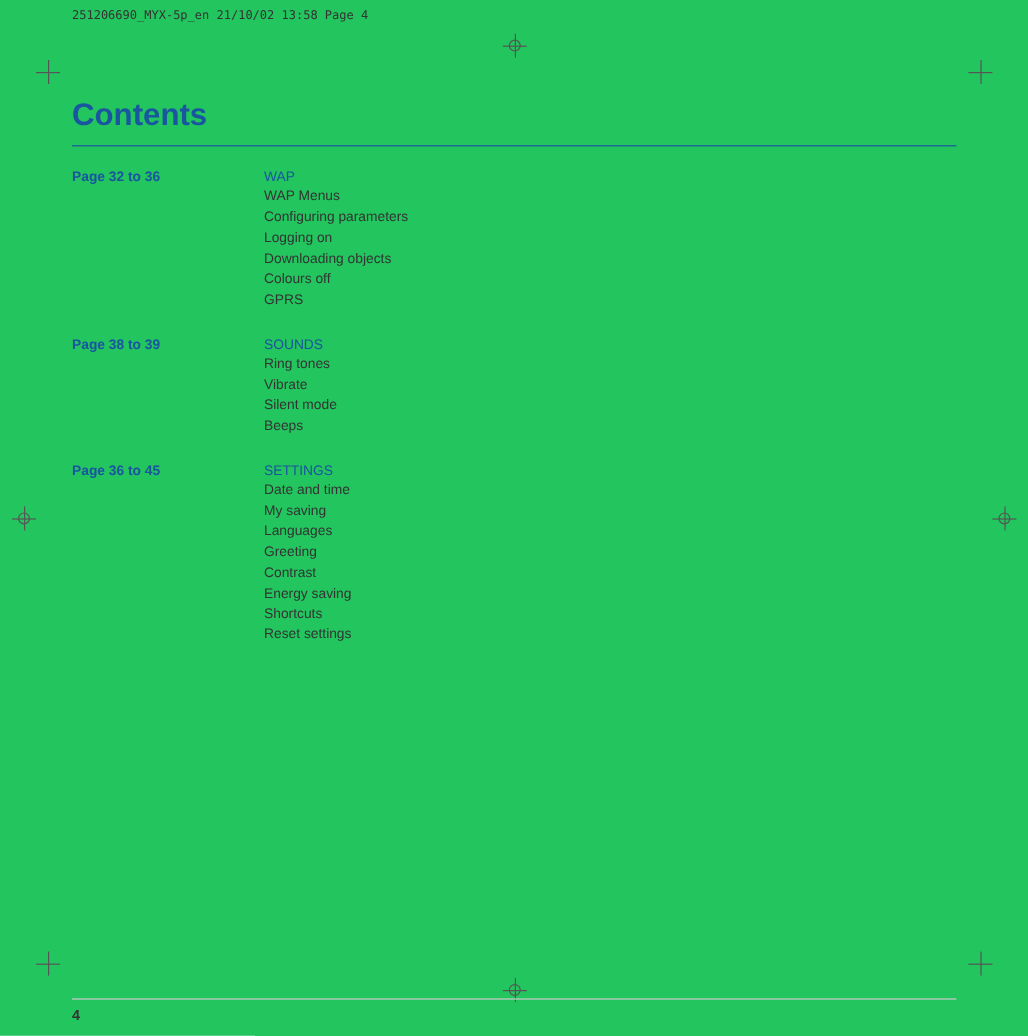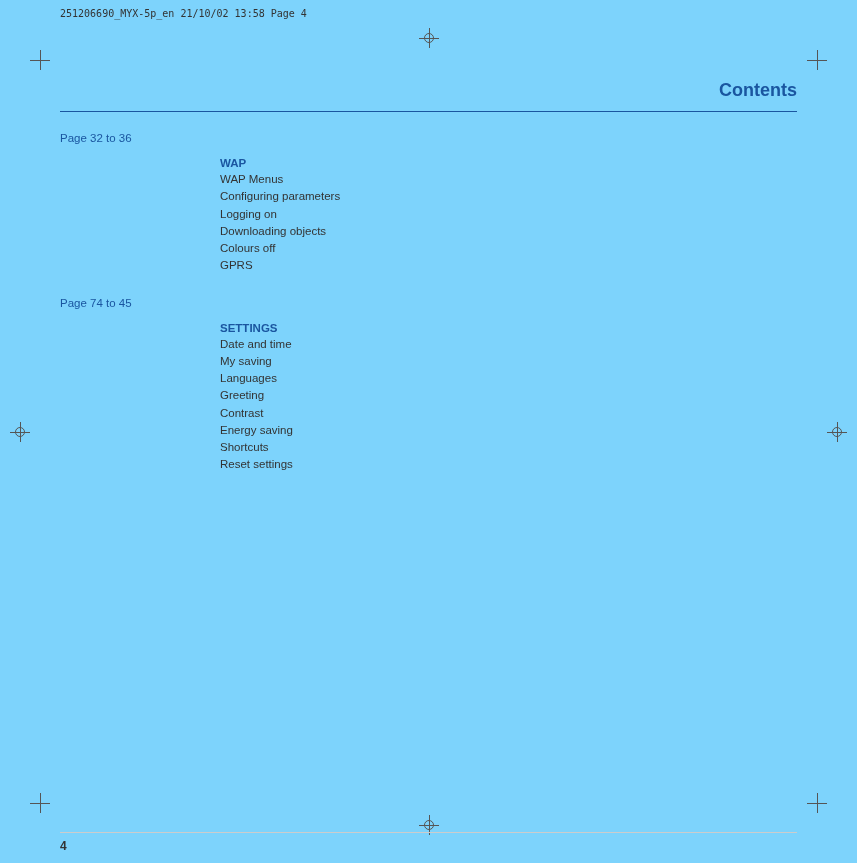--- a/index.html
+++ b/index.html
@@ -8,21 +8,21 @@
       background: #ffffff;
       font-family: Arial, Helvetica, sans-serif;
       width: 857px;
       min-height: 863px;
       position: relative;
     }
 
     .page-container {
       width: 857px;
       min-height: 863px;
-      background: #7dd3fc;
+      background: #22c55e;
       position: relative;
       padding: 0;
     }
 
     
     .file-header {
       position: absolute;
       top: 8px;
       left: 60px;
       font-size: 10px;
@@ -137,26 +137,25 @@
     .main-content {
       position: absolute;
       top: 60px;
       left: 60px;
       right: 60px;
       bottom: 60px;
     }
 
     
     .page-title {
-      font-size: 18px;
+      font-size: 26px;
       font-weight: bold;
       color: #1a56a0;
       margin-bottom: 10px;
       padding-top: 20px;
-      text-align: right;
     }
 
     
     .divider {
       border: none;
       border-top: 1.5px solid #1a56a0;
       margin-bottom: 20px;
     }
 
     
@@ -192,35 +191,34 @@
     .contents-table td {
       padding: 0;
       padding-bottom: 22px;
     }
 
     .page-ref {
       width: 160px;
       min-width: 160px;
       font-size: 11.5px;
       color: #1a56a0;
-      font-weight: normal;
+      font-weight: bold;
       padding-top: 2px;
       margin-top: 26px;
     }
 
     .section-content {
       font-size: 11.5px;
     }
 
     .section-title {
       color: #1a56a0;
-      font-weight: bold;
+      font-weight: normal;
       display: block;
       margin-bottom: 2px;
-      margin-top: 25px;
     }
 
     .section-item {
       color: #333333;
       display: block;
       line-height: 1.5;
     }
   </style>
 </head>
 <body>
@@ -276,21 +274,31 @@
               <span class="section-title">WAP</span>
               <span class="section-item">WAP Menus</span>
               <span class="section-item">Configuring parameters</span>
               <span class="section-item">Logging on</span>
               <span class="section-item">Downloading objects</span>
               <span class="section-item">Colours off</span>
               <span class="section-item">GPRS</span>
             </td>
           </tr>
           <tr>
-            <td class="page-ref">Page 74 to 45</td>
+            <td class="page-ref">Page 38 to 39</td>
+            <td class="section-content">
+              <span class="section-title">SOUNDS</span>
+              <span class="section-item">Ring tones</span>
+              <span class="section-item">Vibrate</span>
+              <span class="section-item">Silent mode</span>
+              <span class="section-item">Beeps</span>
+            </td>
+          </tr>
+          <tr>
+            <td class="page-ref">Page 36 to 45</td>
             <td class="section-content">
               <span class="section-title">SETTINGS</span>
               <span class="section-item">Date and time</span>
               <span class="section-item">My saving</span>
               <span class="section-item">Languages</span>
               <span class="section-item">Greeting</span>
               <span class="section-item">Contrast</span>
               <span class="section-item">Energy saving</span>
               <span class="section-item">Shortcuts</span>
               <span class="section-item">Reset settings</span>

